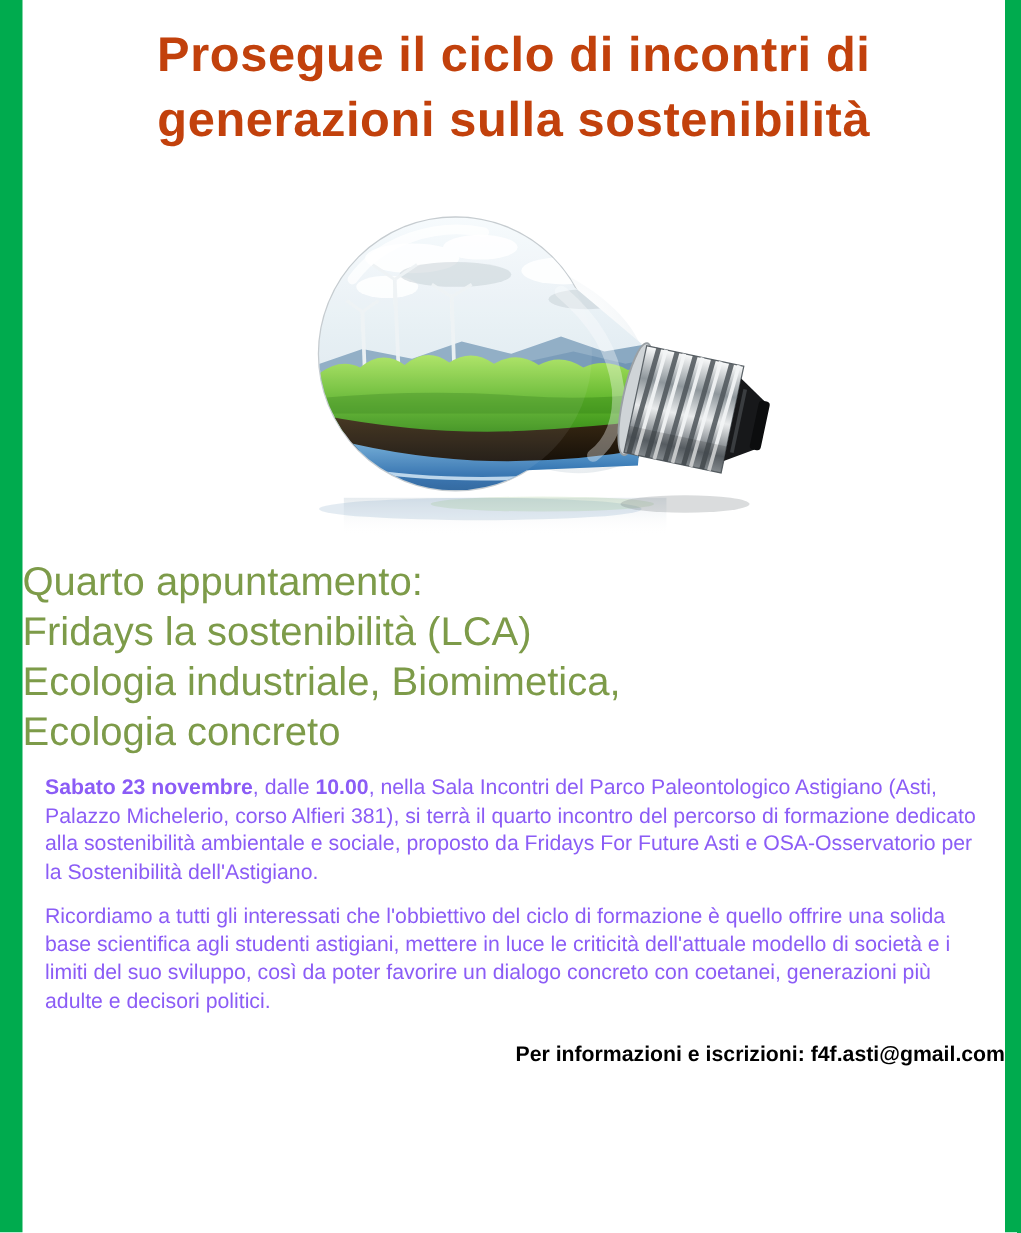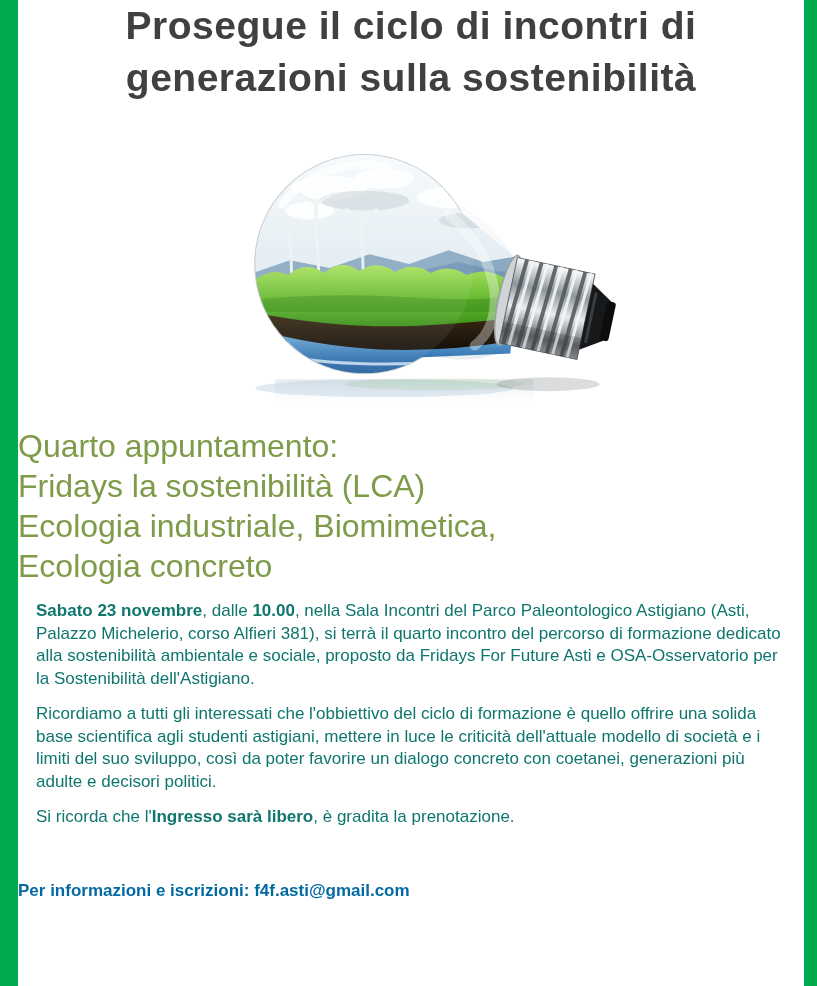--- a/index.html
+++ b/index.html
@@ -9,23 +9,23 @@
     font-family: "Liberation Sans", sans-serif;
     position: relative;
     overflow: hidden;
   }
   .side-bar { position: absolute; top: 0; bottom: 0; background: #00AB4E; }
   .side-bar.left  { left: 0;  width: 18px; }
   .side-bar.right { right: 0; width: 13px; }
   .content { position: absolute; left: 18px; right: 13px; top: 0; bottom: 0; }
 
   .title {
-    margin: 0; 
+    margin: 0; padding-top: 19px;
     text-align: center;
-    color: #404040;
+    color: #c2410c;
     font-size: 39px; line-height: 52px;
     font-weight: bold; letter-spacing: 0.5px;
   }
   .title span { display: block; }
 
   .illustration-wrap {
     width: 400px; height: 268px;
     margin: 39px auto 0;
     transform: translateX(8px);
   }
@@ -34,31 +34,31 @@
     margin-top: 15px;
     text-align: left;
     color: #7D9B49;
     font-size: 32px; line-height: 40px;
     font-weight: 400;
   }
 
   .bodytext {
     margin: 14px 22px 0 18px;
     font-size: 17px; line-height: 22.5px;
-    color: #0f766e;
+    color: #8b5cf6;
   }
   .bodytext p { margin: 0 0 13px; }
   .bodytext strong { font-weight: bold; }
 
   .footer-line {
-    margin-top: 52px;
-    text-align: left;
+    margin-top: 22px;
+    text-align: right;
     font-weight: bold;
     font-size: 17px;
-    color: #0369a1;
+    color: #000000;
   }
 </style>
 </head>
 <body>
 
 <div class="side-bar left"></div>
 <div class="side-bar right"></div>
 
 <div class="content">
 
@@ -199,18 +199,17 @@
   <div class="subheading" id="subheading">
       <div>Quarto appuntamento:</div>
       <div>Fridays la sostenibilità (LCA)</div>
       <div>Ecologia industriale, Biomimetica,</div>
       <div>Ecologia concreto</div>
     </div>
 
   <div class="bodytext" id="paragraphs">
       <p><strong>Sabato 23 novembre</strong><span>, dalle </span><strong>10.00</strong><span>, nella Sala Incontri del Parco Paleontologico Astigiano (Asti, Palazzo Michelerio, corso Alfieri 381), si terrà il quarto incontro del percorso di formazione dedicato alla sostenibilità ambientale e sociale, proposto da Fridays For Future Asti e OSA-Osservatorio per la Sostenibilità dell'Astigiano.</span></p>
       <p><span>Ricordiamo a tutti gli interessati che l'obbiettivo del ciclo di formazione è quello offrire una solida base scientifica agli studenti astigiani, mettere in luce le criticità dell'attuale modello di società e i limiti del suo sviluppo, così da poter favorire un dialogo concreto con coetanei, generazioni più adulte e decisori politici.</span></p>
-      <p><span>Si ricorda che l'</span><strong>Ingresso sarà libero</strong><span>, è gradita la prenotazione.</span></p>
     </div>
 
   <div class="footer-line">Per informazioni e iscrizioni: f4f.asti@gmail.com</div>
 
 </div>
 
 </body></html>

